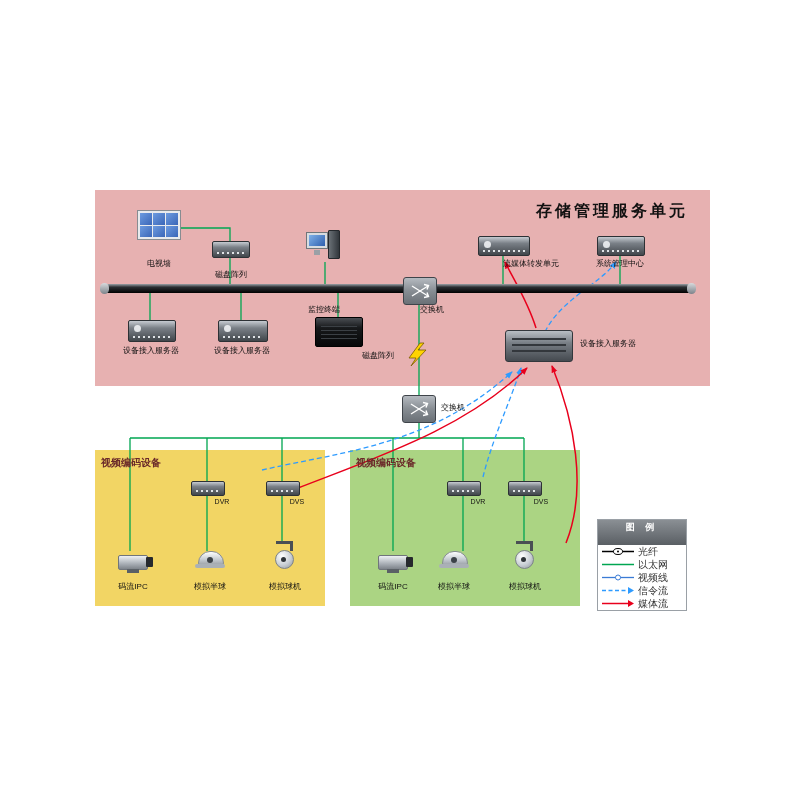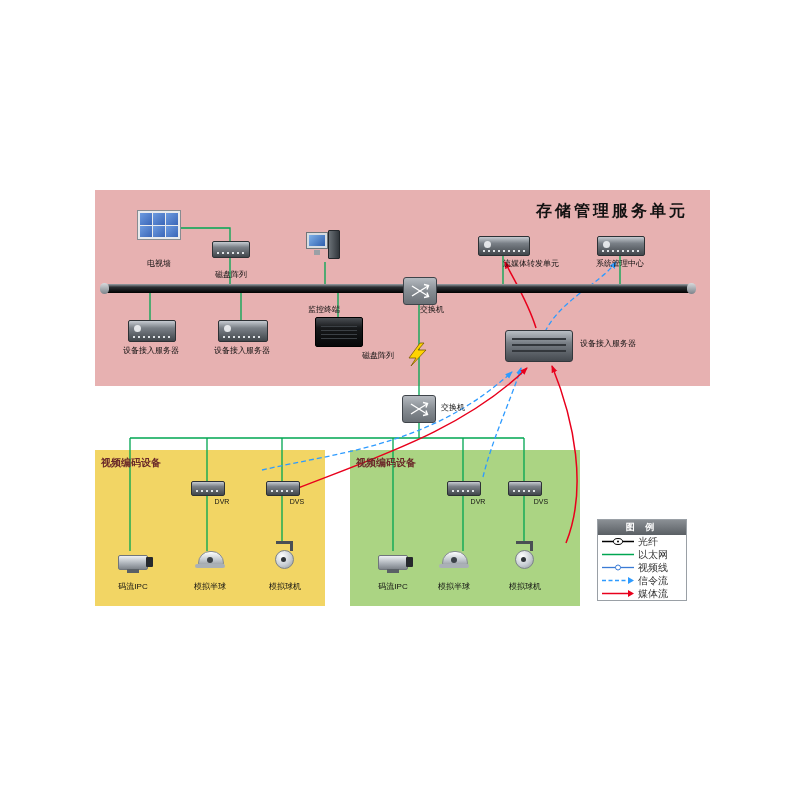--- a/index.html
+++ b/index.html
@@ -67,21 +67,21 @@
   .dome-base{position:absolute;left:0;top:13px;width:30px;height:4px;background:#aab0b6;border-radius:2px;}
   
   .ptz{width:26px;height:36px;}
   .ptz-arm-top{position:absolute;left:4px;top:0;width:17px;height:3px;background:#4a4f54;}
   .ptz-arm{position:absolute;left:18px;top:0;width:3px;height:10px;background:#4a4f54;}
   .ptz-ball{position:absolute;left:3px;top:9px;width:17px;height:17px;border-radius:50%;border:1px solid #7d838a;
             background:radial-gradient(circle at 35% 30%,#fff,#c9cfd5 55%,#8d939a);}
   .ptz-ball:after{content:"";position:absolute;left:5px;top:6px;width:5px;height:5px;border-radius:50%;background:#2e3338;}
   
   #legend{position:absolute;left:597px;top:519px;width:88px;z-index:3;border:1px solid #9aa0a6;background:#fff;}
-  #legend-header{height:15px;line-height:15px;text-align:center;color:#fff;font-size:9px;font-weight:bold;
+  #legend-header{height:25px;line-height:15px;text-align:center;color:#fff;font-size:9px;font-weight:bold;
                  letter-spacing:4px;background:linear-gradient(180deg,#8a8f94,#5a5f64);}
   .legend-row{display:flex;align-items:center;height:13px;padding:0 4px;gap:4px;}
   .legend-row .lg-label{font-size:10px;color:#333;}
 </style>
 </head>
 <body>
 
 <div id="stage">
 
   <div class="region" id="region-platform"></div>

